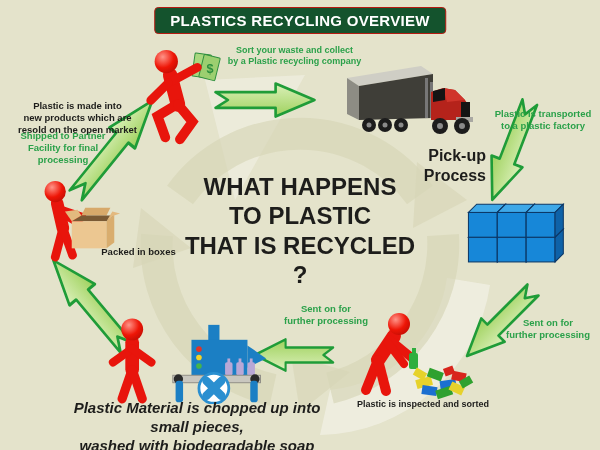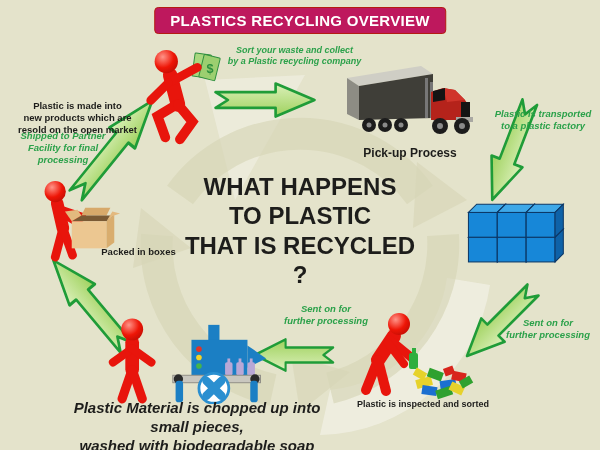--- a/index.html
+++ b/index.html
@@ -4,26 +4,26 @@
 <style>
   html,body{margin:0;padding:0;}
   #stage{
     position:relative;width:600px;height:450px;overflow:hidden;
     background:#e4e3cb;
     font-family:"Liberation Sans", sans-serif;
   }
   #stage svg{display:block;width:100%;height:100%;}
   .lbl{position:absolute;font-weight:bold;text-align:center;white-space:pre-line;line-height:1.25;}
   .k{color:#1d1d1b;}
-  .g{color:#2ba14a;font-style:italic;}
+  .g{color:#2ba14a;}
   .fig{position:absolute;}
   .arrow{position:absolute;}
   .title{
     position:absolute;left:50%;top:7px;transform:translateX(-50%);
-    background:#be185d;color:#ffffff;font-weight:bold;font-size:15px;
+    background:#14532d;color:#ffffff;font-weight:bold;font-size:15px;
     padding:4px 15px;border-radius:4px;border:1px solid #b51b12;
     letter-spacing:.3px;white-space:nowrap;
   }
   .question{font-size:24px;line-height:1.22;}
   .wm{position:absolute;}
 </style>
 </head>
 <body>
 
 <div id="stage">
@@ -257,21 +257,21 @@
   <div class="lbl k question" style="left:165px;top:172px;width:270px;">WHAT HAPPENS
 TO PLASTIC
 THAT IS RECYCLED
 ?</div>
 
   <div class="lbl k" style="left:10px;top:52px;width:135px;font-size:9.5px;margin-top:48px;">Plastic is made into
 new products which are
 resold on the open market</div>
   <div class="lbl g" style="left:222px;top:45px;width:145px;font-size:9px;">Sort your waste and collect
 by a Plastic recycling company</div>
-  <div class="lbl k" style="left:350px;top:146px;width:120px;font-size:12px;">Pick-up Process</div>
+  <div class="lbl k" style="left:366px;top:146px;width:120px;font-size:16px;text-align:right;">Pick-up Process</div>
   <div class="lbl g" style="left:492px;top:108px;width:102px;font-size:9.5px;">Plastic is transported
 to a plastic factory</div>
   <div class="lbl g" style="left:502px;top:317px;width:92px;font-size:9.5px;">Sent on for
 further processing</div>
   <div class="lbl k" style="left:348px;top:399px;width:150px;font-size:9px;">Plastic is inspected and sorted</div>
   <div class="lbl g" style="left:276px;top:303px;width:100px;font-size:9.5px;">Sent on for
 further processing</div>
   <div class="lbl k" style="left:68px;top:399px;width:258px;font-size:15px;font-style:italic;">Plastic Material is chopped up into small pieces,
 washed with biodegradable soap and water</div>
   <div class="lbl k" style="left:86px;top:246px;width:105px;font-size:9.5px;">Packed in boxes</div>

